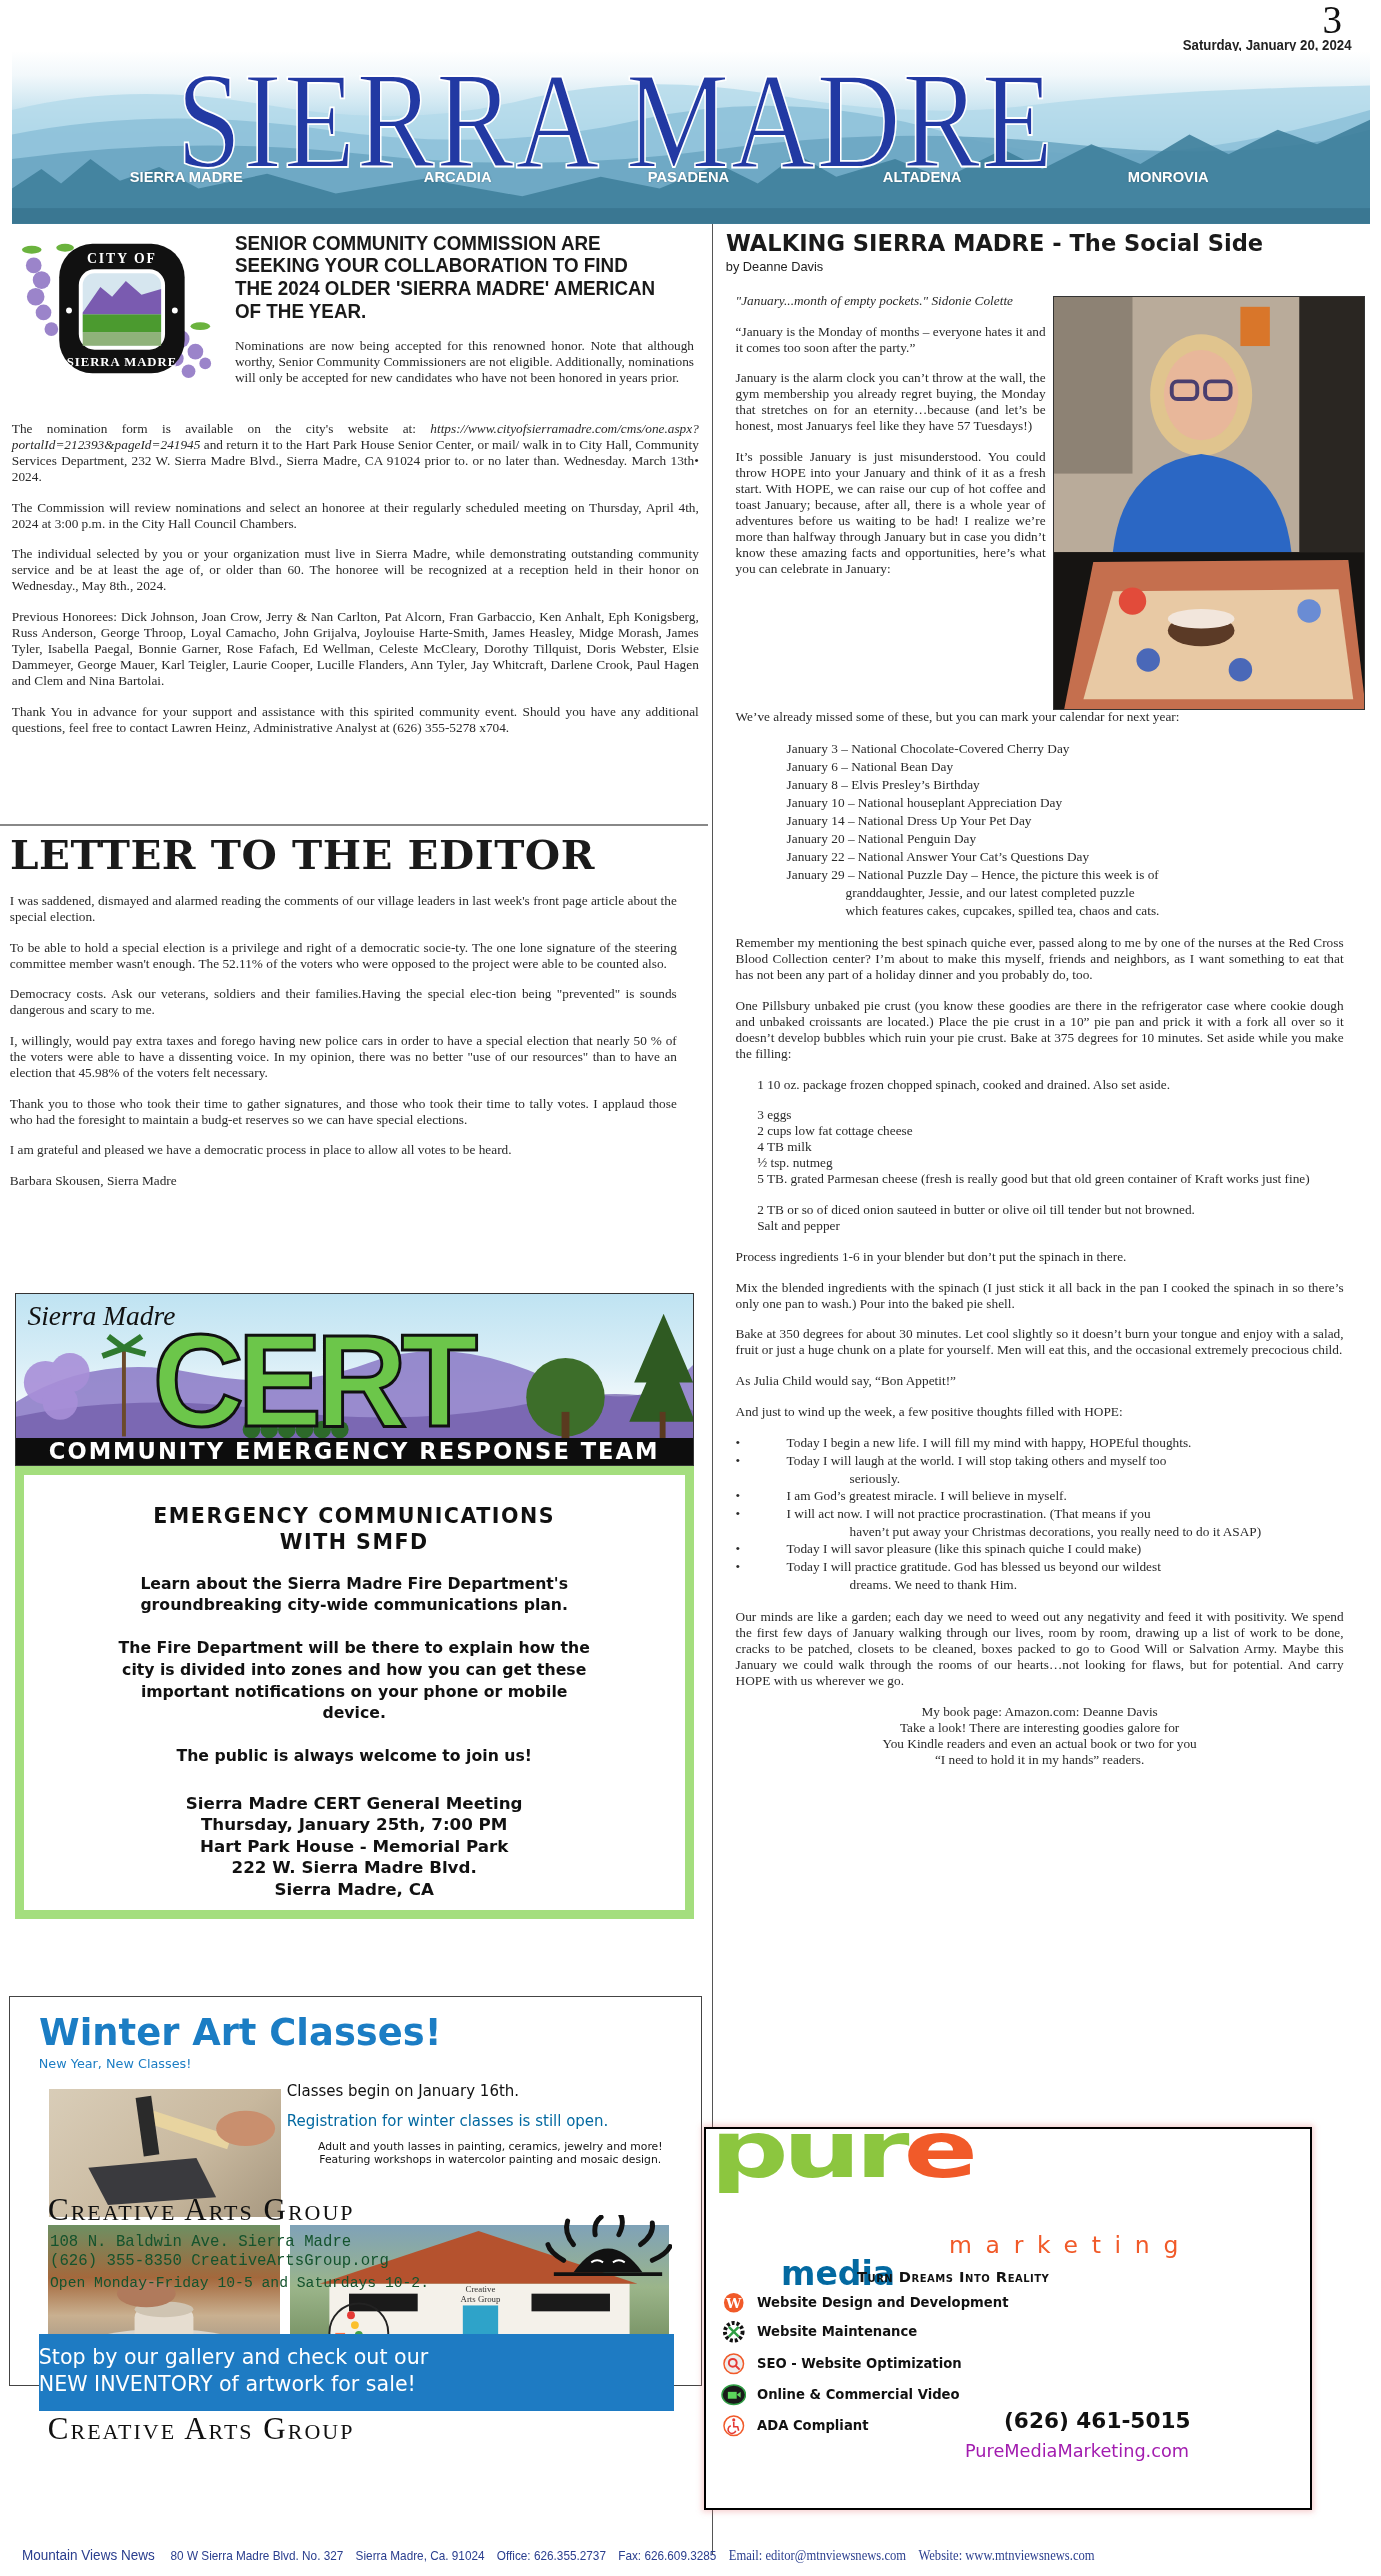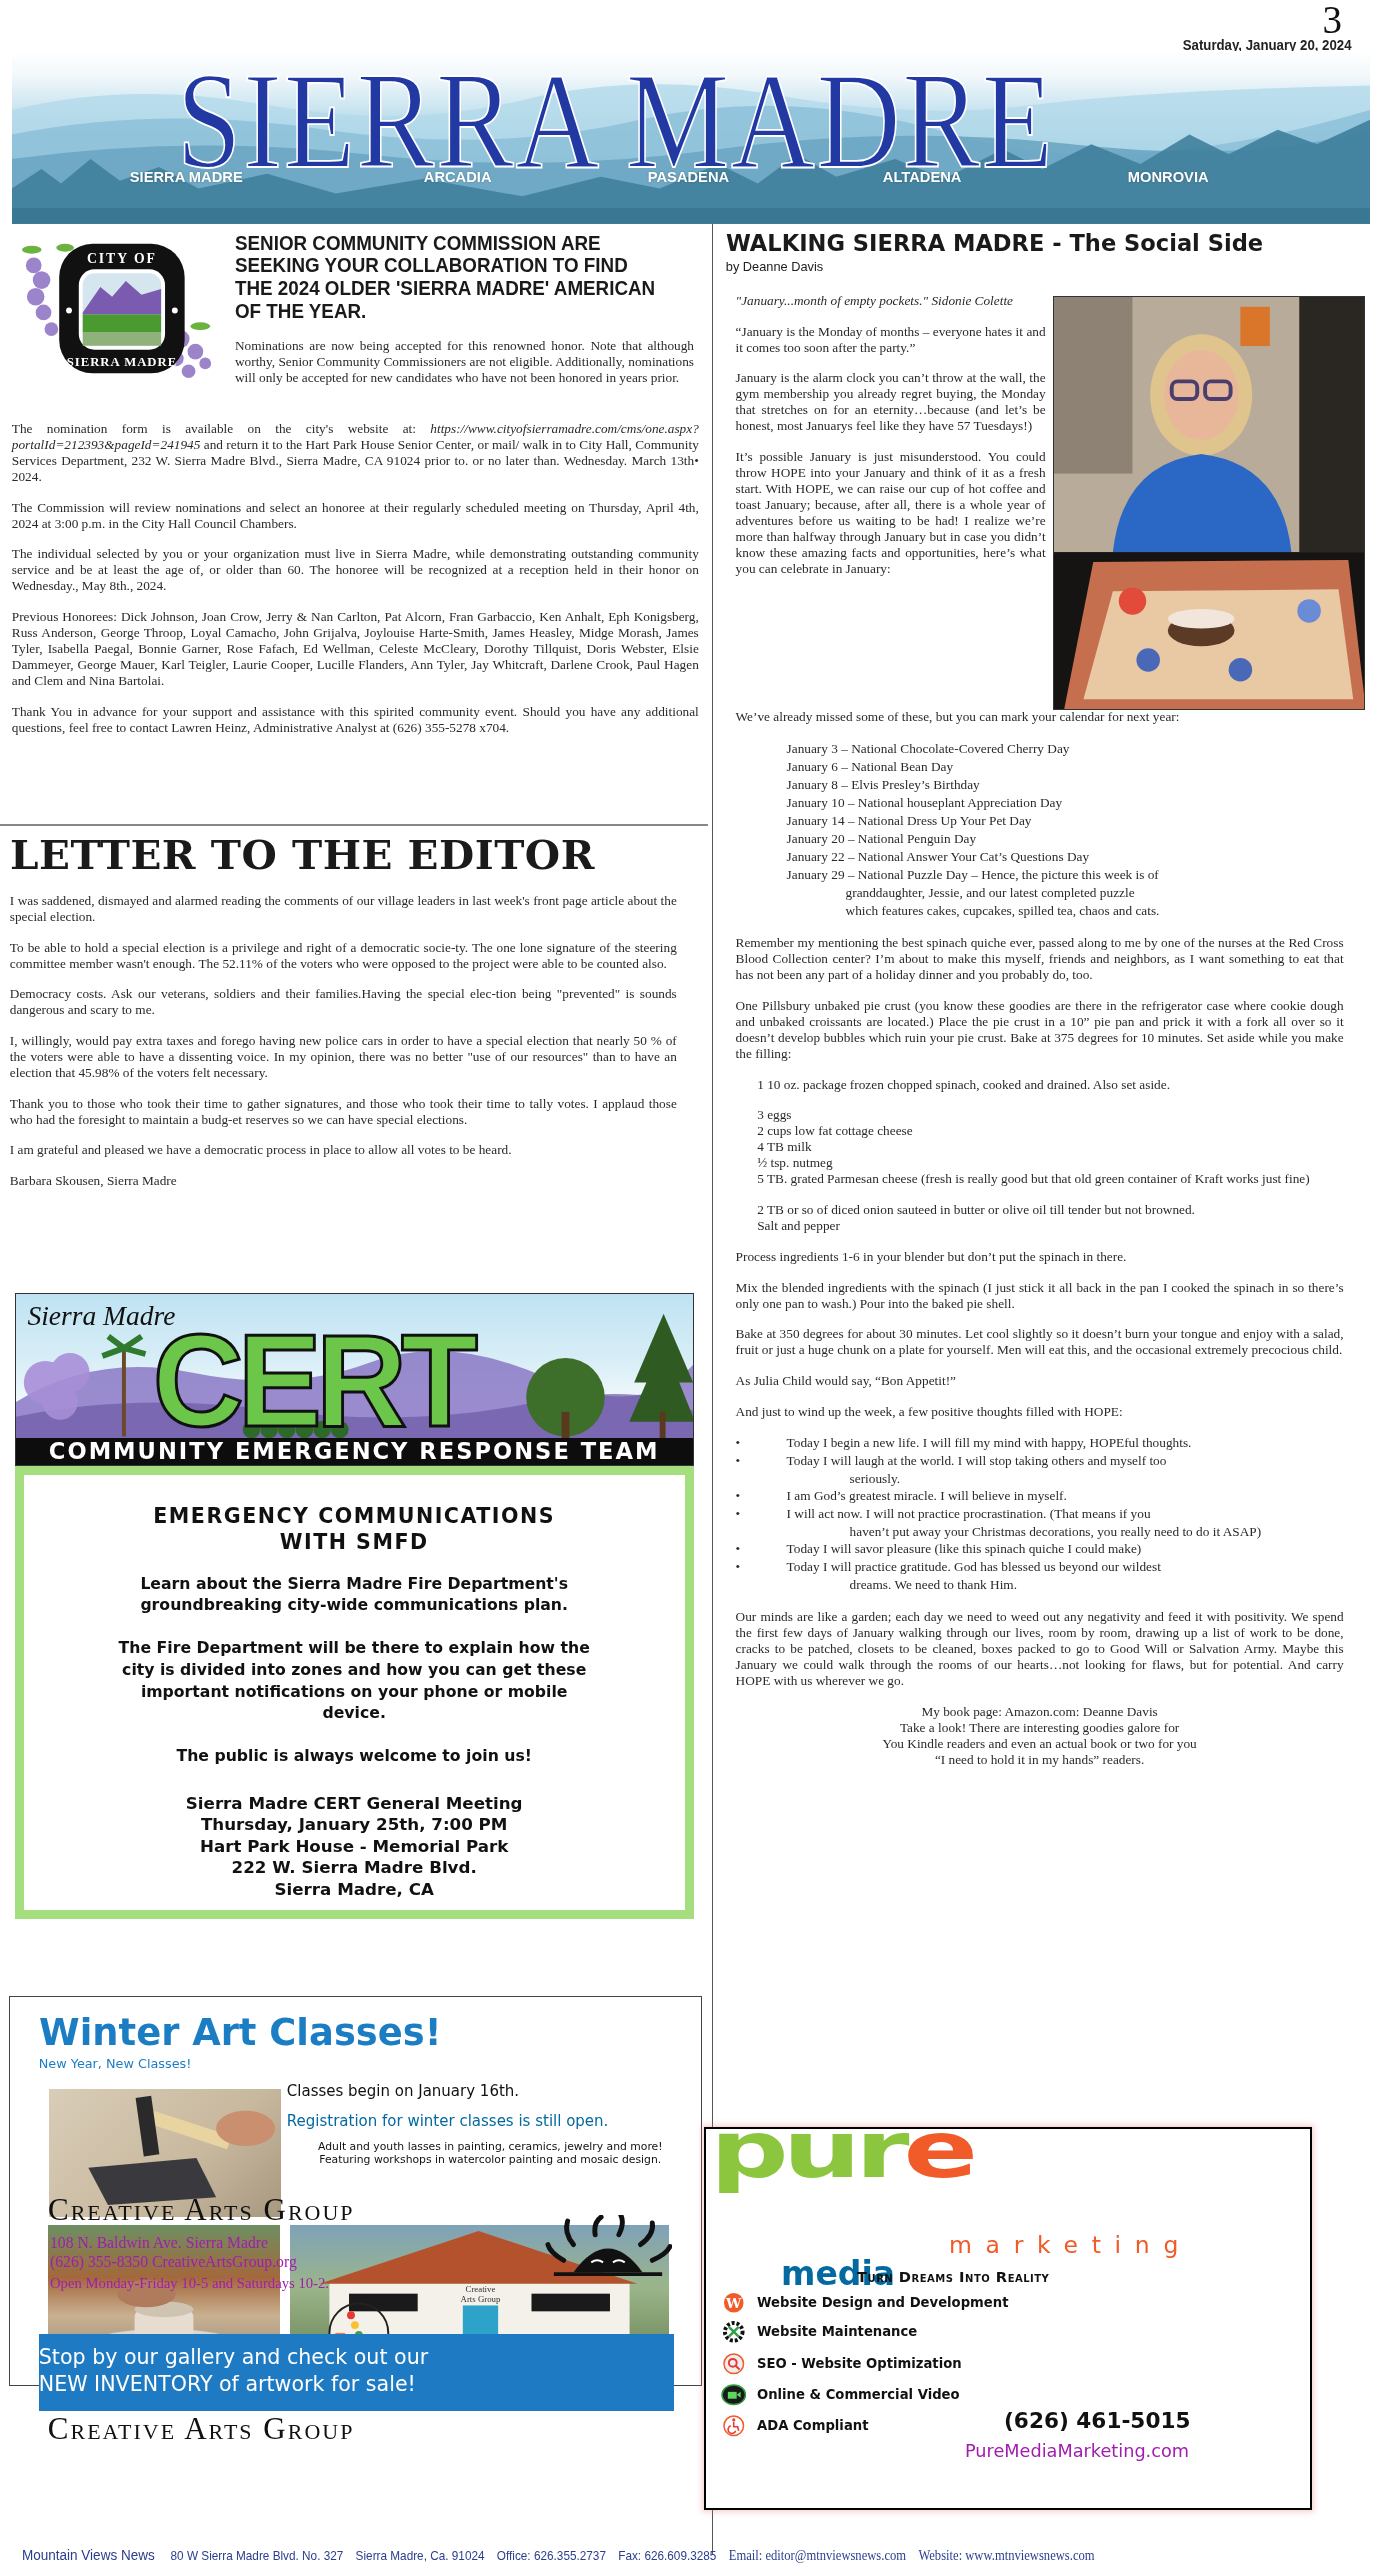--- a/index.html
+++ b/index.html
@@ -51,21 +51,21 @@
   
   .arts { position: absolute; left: 8.8px; top: 1772px; width: 693px; height: 390px; border: 1.5px solid #444; background: #fff; }
   .arts-title { position: absolute; left: 29px; top: 13.7px; font-family: "DejaVu Sans", sans-serif; font-weight: bold; font-size: 38px; line-height: 43px; color: #1b7dc4; transform: scaleX(0.97); transform-origin: left; }
   .arts-sub { position: absolute; left: 29px; top: 59px; font-family: "DejaVu Sans", sans-serif; font-size: 12.8px; color: #1b7dc4; }
   .arts-l1 { position: absolute; left: 277px; top: 85px; font-family: "DejaVu Sans", sans-serif; font-size: 15px; color: #111; }
   .arts-l2 { position: absolute; left: 277px; top: 115px; font-family: "DejaVu Sans", sans-serif; font-size: 15px; color: #0369a1; }
   .arts-l3 { position: absolute; left: 294px; top: 144px; width: 373px; text-align: center; font-family: "DejaVu Sans", sans-serif; font-size: 10.8px; line-height: 12.8px; color: #111; }
   .photo { position: absolute; overflow: hidden; }
   .arts-banner { position: absolute; left: 29px; top: 337px; width: 635px; height: 77px; background: #1e7bc3; color: #fff; text-align: left; font-family: "DejaVu Sans", sans-serif; font-size: 20.6px; line-height: 27.5px; padding-top: 9.8px; }
   .arts-brand { position: absolute; left: 39px; top: 422px; font-family: "Liberation Serif", serif; font-size: 31px; line-height: 33px; letter-spacing: 2px; color: #111; font-variant: small-caps; }
-  .arts-addr { position: absolute; left: 41px; font-family: Liberation Serif, serif; font-size: 15.7px; line-height: 19.6px; color: #a21caf; }
+  .arts-addr { position: absolute; left: 41px; font-family: Liberation Mono, monospace; font-size: 15.7px; line-height: 19.6px; color: #14532d; }
   .sun { position: absolute; left: 538px; top: 441px; }
 
   
   .walk-title { position: absolute; left: 11.8px; top: 5.9px; font-family: "DejaVu Sans", sans-serif; font-weight: bold; font-size: 23.5px; line-height: 27.5px; color: #1a1a1a; transform: scaleX(0.96); transform-origin: left; white-space: nowrap; }
   .walk-by { position: absolute; left: 11.8px; top: 35px; font-family: "Liberation Sans", sans-serif; font-size: 12.8px; color: #222; }
   .walk-intro { position: absolute; left: 21.6px; top: 69px; width: 310px; }
   .walk-photo { position: absolute; left: 339px; top: 72px; width: 312px; height: 414px; border: 1px solid #333; overflow: hidden; background: #9c8f80; }
   .walk-full { position: absolute; left: 21.6px; width: 608px; }
   .holidays { margin-left: 51px; text-align: left; }
   .holidays div { line-height: 18px; }

